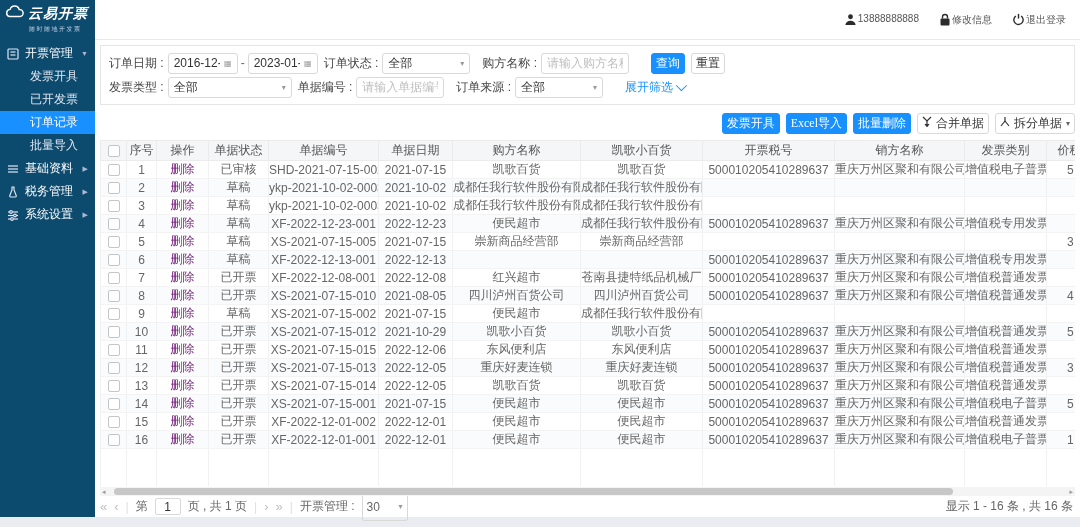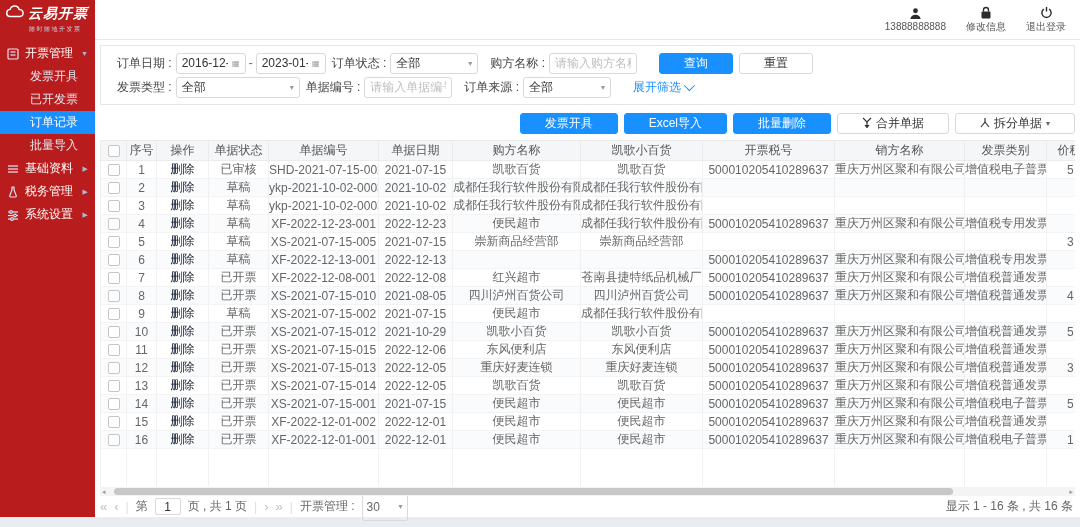--- a/index.html
+++ b/index.html
@@ -1,78 +1,78 @@
 <!DOCTYPE html>
 <html><head>
 <meta charset="utf-8">
 <style>
   * { box-sizing:border-box; margin:0; padding:0; }
   html,body { width:1080px; height:527px; overflow:hidden;
     font-family:"Liberation Sans","DejaVu Sans",sans-serif; background:#fff; }
   .app { display:flex; height:517px; }
 
   
-  .sidebar { width:95px; flex-shrink:0; background:#b91c1c; color:#fff; display:flex; flex-direction:column; }
+  .sidebar { width:95px; flex-shrink:0; background:#0c4a6e; color:#fff; display:flex; flex-direction:column; }
   .logo { padding:5px 4px 4px 5px; height:42px; }
   .logo-row { display:flex; align-items:center; gap:3px; }
   .logo-title { font-size:14px; font-weight:bold; font-style:italic; letter-spacing:1px; white-space:nowrap; }
   .logo-sub { font-size:6px; letter-spacing:1.5px; color:#c9d4e8; margin:2px 0 0 24px; white-space:nowrap; }
   .nav { font-size:12px;text-align:center; }
   .nav-parent, .nav-child, .nav-group { height:23px; display:flex; align-items:center; padding:0 7px; cursor:pointer; white-space:nowrap; }
   .nav-parent .ic, .nav-group .ic { width:13px; height:13px; margin-right:5px; flex-shrink:0; display:flex; align-items:center; }
   .nav-caret { margin-left:auto; font-size:7px; color:#aab8d4; }
   .nav-child { padding-left:30px; color:#e3e9f4; }
   .nav-child.active { background:#1890ff; color:#fff; }
 
   
   .main { flex:1; min-width:0; display:flex; flex-direction:column; background:#fff; }
   .topbar { height:40px; border-bottom:1px solid #e8e8e8; display:flex; justify-content:flex-end; align-items:center; gap:20px; padding-right:14px; flex-shrink:0; }
-  .user-item { display:flex; flex-direction:column; align-items:center; gap:1px; font-size:10px; color:#555; cursor:pointer; }
+  .user-item { display:flex; flex-direction:row; align-items:flex-start; gap:1px; font-size:10px; color:#555; cursor:pointer; }
   .user-item svg { display:block; }
 
   .tabbar { height:25px; border-bottom:1px solid #e2e2e2; display:flex; align-items:stretch; padding-left:5px; flex-shrink:0; }
   .tab { padding:5px 15px 0 15px; font-size:12px; color:#555; cursor:pointer; white-space:nowrap; }
   .tab .close { color:#9cc6f2; margin-left:3px; font-size:11px; }
   .tab.active { color:#1890ff; border-bottom:2px solid #1890ff; }
 
   .content { flex:1; min-height:0; display:flex; flex-direction:column; padding:5px 5px 0 5px; }
 
   
   .filterbox { border:1px solid #e6e6e6; padding:5px 0 5px 8px; flex-shrink:0; }
   .f-row { display:flex; align-items:center; height:24px; font-size:12px; color:#444; }
   .f-label { margin:0 4px 0 12px; white-space:nowrap; }
-  .f-label:first-child { margin-left:8px; }
+  .f-label:first-child { margin-left:0; }
   .inp, .sel { height:21px; border:1px solid #d9d9d9; border-radius:3px; background:#fff; display:flex; align-items:center; padding:0 5px; font-size:12px; color:#333; }
   .inp input { border:none; outline:none; width:100%; font-size:12px; color:#333; font-family:inherit; background:transparent; }
   .inp input::placeholder { color:#bfbfbf; }
   .sel { justify-content:space-between; cursor:pointer;gap:14px; }
   .sel .caret, .cal { color:#999; font-size:8px; margin-left:4px; flex-shrink:0; }
   .w70 { width:70px; } .w86 { width:88px; } .w124 { width:124px; }
   .dash { margin:0 3px; color:#666; }
-  .btn { height:21px; border-radius:3px; font-size:12px; padding:0 24px; cursor:pointer; white-space:nowrap;
-         display:inline-flex; align-items:center; gap:4px; font-family:Liberation Sans, sans-serif; }
+  .btn { height:21px; border-radius:3px; font-size:12px; padding:0 4px; cursor:pointer; white-space:nowrap;
+         display:inline-flex; align-items:center; gap:4px; font-family:Liberation Serif, serif; }
   .btn-blue { background:#1890ff; border:1px solid #1890ff; color:#fff; }
   .btn-plain { background:#fff; border:1px solid #d9d9d9; color:#333; }
   .link-blue { color:#1890ff; cursor:pointer; display:inline-flex; align-items:center; gap:3px; margin-left:22px; font-size:12px; white-space:nowrap; }
   .chev { width:8px; height:8px; border-right:1.5px solid #1890ff; border-bottom:1.5px solid #1890ff; transform:rotate(45deg) translateY(-2px); }
   .ml22 { margin-left:22px; } .ml6 { margin-left:6px; }
 
   
   .toolbar { display:flex; justify-content:flex-end; align-items:center; gap:6px; padding:8px 0 6px 0; flex-shrink:0; }
   .tb-caret { font-size:8px; color:#666; }
 
   
   .tablewrap { flex:1; min-height:0; overflow:hidden; }
   table { border-collapse:collapse; table-layout:fixed; }
   th { background:#f5f6f8; font-weight:normal; color:#555; font-size:12px; height:20px;
        border:1px solid #ebebeb; white-space:nowrap; overflow:hidden; }
   td { font-size:12px; color:#666; height:18px; text-align:center; white-space:nowrap; overflow:hidden;
        border-right:1px solid #f1f1f1; border-bottom:1px solid #f3f3f3; border-left:1px solid #f1f1f1; }
   tr:nth-child(even) td { background:#fafbfc; }
-  td a { color:#0f172a; text-decoration:none; cursor:pointer; }
+  td a { color:#701a75; text-decoration:none; cursor:pointer; }
   td.amt { text-align:left; padding-left:20px; }
   tr.filler td { height:52px; background:#fff; border-bottom:none; }
   .cb { display:inline-block; width:12px; height:12px; border:1px solid #c5c5c5; border-radius:2px; background:#fff; vertical-align:middle; cursor:pointer; }
 
   
   .hscroll { height:9px; background:#f4f4f4; position:relative; flex-shrink:0; margin-top:1px; }
   .hthumb { position:absolute; top:1px; left:14px; height:7px; width:86%; background:#c7c7c7; border-radius:4px; cursor:pointer; }
   .harrow { position:absolute; top:0; font-size:7px; color:#999; line-height:9px; cursor:pointer; }
   .harrow.left { left:2px; } .harrow.right { right:2px; }
 

